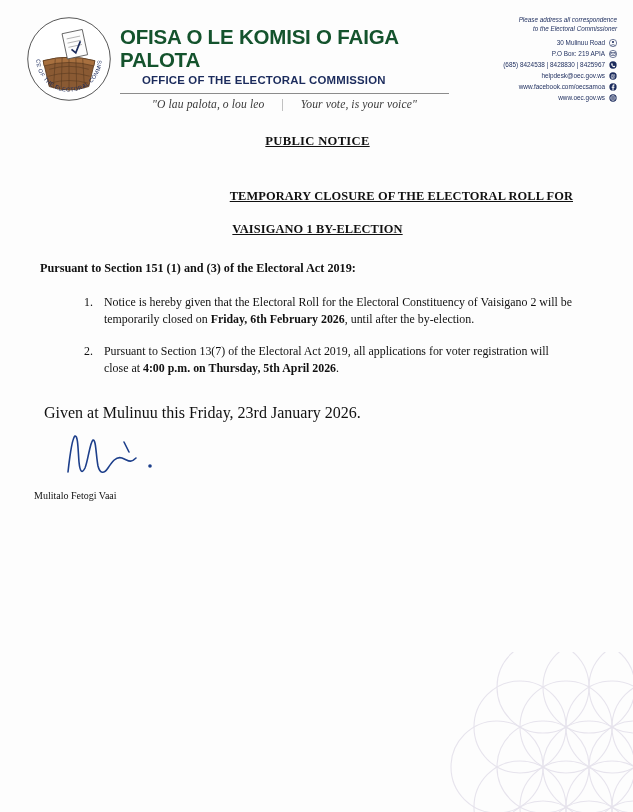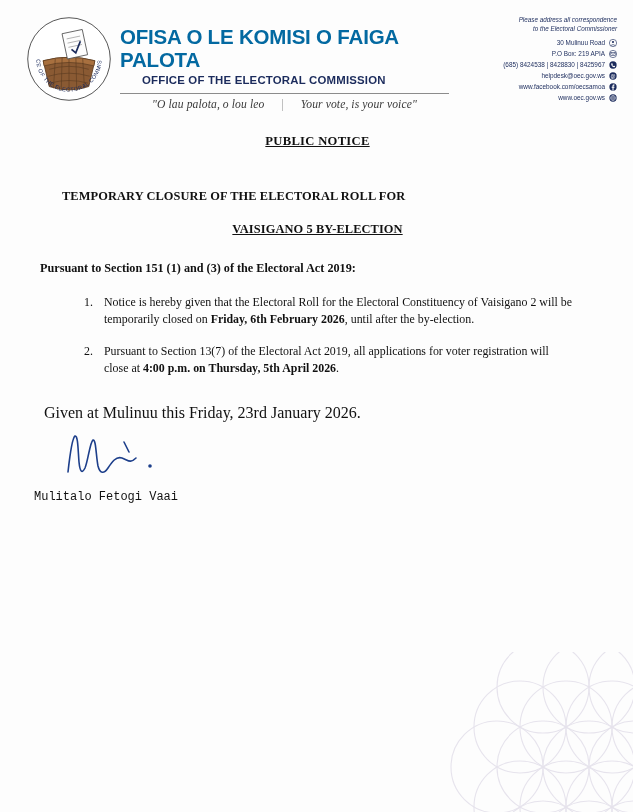--- a/index.html
+++ b/index.html
@@ -52,21 +52,21 @@
   .title-block {
     flex: 1 1 auto;
     padding-left: 8px;
     padding-top: 12px;
   }
   .org-name-sm {
     font-family: "Liberation Sans", sans-serif;
     font-weight: bold;
     font-size: 20.5px;
     letter-spacing: -0.2px;
-    color: #0369a1;
+    color: #14532d;
     line-height: 1.1;
   }
   .org-name-en {
     font-family: "Liberation Sans", sans-serif;
     font-weight: bold;
     font-size: 11.4px;
     color: #1b2b5c;
     letter-spacing: 0.2px;
     margin-top: 3px;
     margin-left: 22px;
@@ -129,23 +129,24 @@
   }
   .public-notice {
     text-align: center;
     font-weight: bold;
     font-size: 12.6px;
     text-decoration: underline;
     margin-top: 38px;
     letter-spacing: 0.3px;
   }
   .subject1 {
-    text-align: left;
+    text-align: right;
     font-weight: bold;
     font-size: 12.4px;
+    text-decoration: underline;
     margin-top: 40px;
     letter-spacing: 0.1px;
   }
   .subject2 {
     text-align: center;
     font-weight: bold;
     font-size: 12.4px;
     text-decoration: underline;
     margin-top: 18px;
     letter-spacing: 0.1px;
@@ -180,24 +181,23 @@
     position: relative;
   }
   .signature {
     position: absolute;
     left: 24px;
     top: 0;
     width: 120px;
     height: 56px;
   }
   .signer-name {
-    font-size: 12px;
+    font-size: 10px;
     margin-left: -28px;
     margin-top: 0px;
-    font-family: Liberation Mono, monospace;
   }
   .signer-title {
     font-size: 11.9px;
     font-weight: bold;
     margin-left: -28px;
     margin-top: 2px;
     letter-spacing: 0.1px;
   }
   b.inline { font-weight: bold; }
 </style>
@@ -332,21 +332,21 @@
         </svg>
       </div>
     </div>
   </div>
 
   <div class="content">
 
     <div class="public-notice">PUBLIC NOTICE</div>
 
     <div class="subject1">TEMPORARY CLOSURE OF THE ELECTORAL ROLL FOR</div>
-    <div class="subject2">VAISIGANO 5 BY-ELECTION</div>
+    <div class="subject2">VAISIGANO 1 BY-ELECTION</div>
 
     <div class="pursuant">Pursuant to Section 151 (1) and (3) of the Electoral Act 2019:</div>
 
     <ol class="items">
       <li>
         <span>Notice is hereby given that the Electoral Roll for the Electoral Constituency of Vaisigano 2 will be temporarily closed on </span><b class="inline">Friday, 6th February 2026</b><span>, until after the by-election.</span>
       </li>
       <li>
         <span>Pursuant to Section 13(7) of the Electoral Act 2019, all applications for voter registration will close at </span><b class="inline">4:00 p.m. on Thursday, 5th April 2026</b><span>.</span>
       </li>

